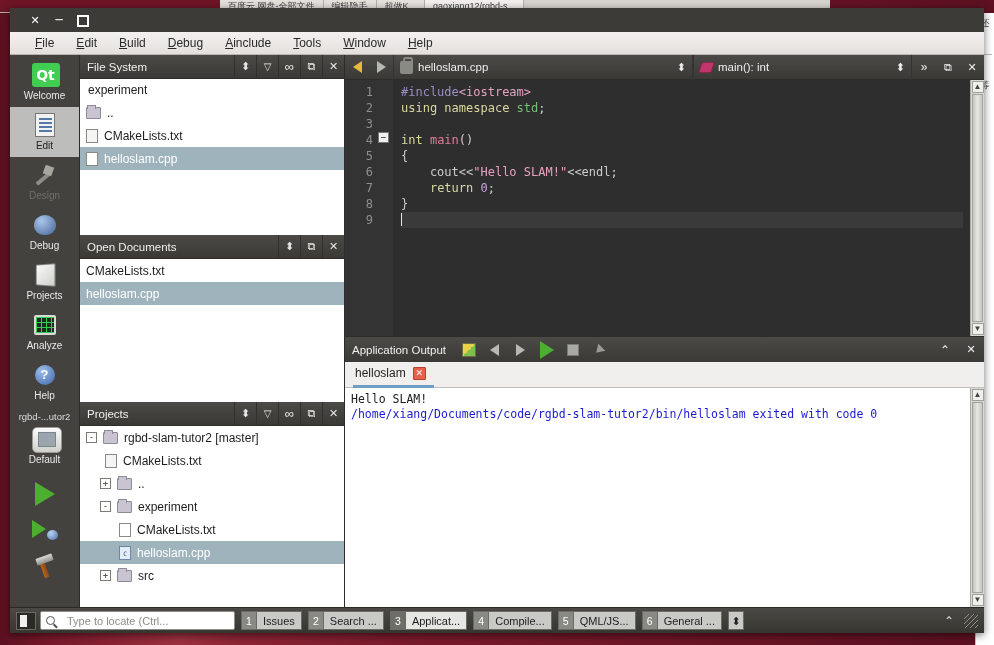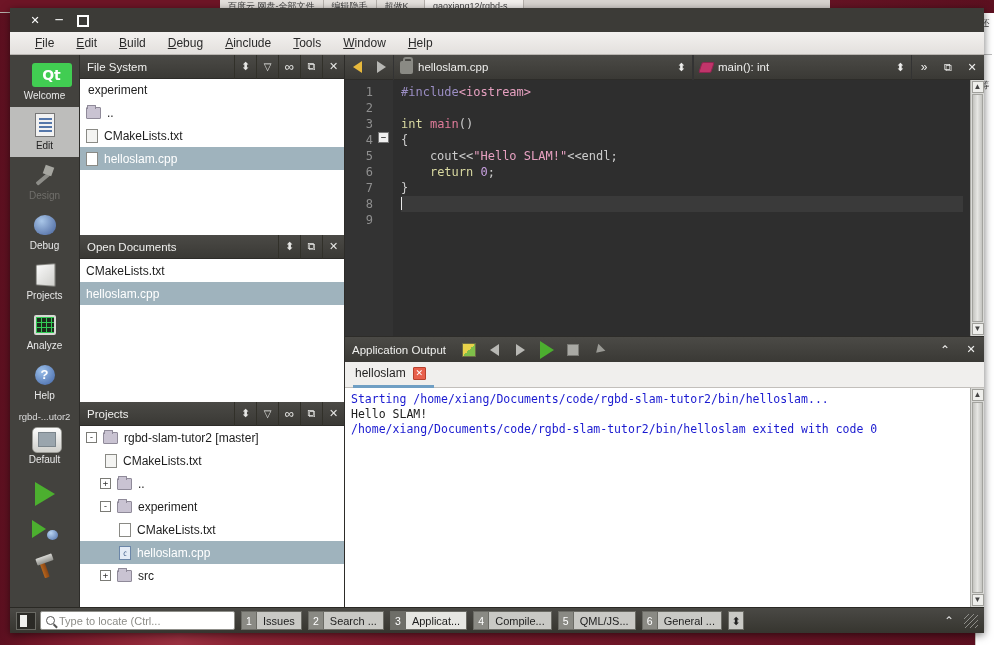--- a/index.html
+++ b/index.html
@@ -113,21 +113,21 @@
     cursor: pointer; color: #e8e8e8;
     font-size: 10px; gap: 2px;
   }
   .mode.active { background: #bdbdbb; color: #222; }
   .mode.disabled { color: #706f6b; }
   .mode .glyph { width: 26px; height: 26px; position: relative; }
   .mode .lbl { line-height: 10px; }
 
   
   .ic-qt {
-    width: 40px; height: 24px; background: #41cd52;
+    width: 28px; height: 24px; background: #41cd52;
     border-radius: 3px; color: #fff; font-weight: bold;
     font-size: 14px; line-height: 24px; text-align: center;
     font-family: "DejaVu Sans", sans-serif;
   }
   .ic-edit {
     width: 20px; height: 24px; background: #f2f2f2;
     border: 1px solid #777; margin: 0 auto;
     position: relative;
   }
   .ic-edit::after {
@@ -451,21 +451,21 @@
     width: 20px; height: 18px; background: #2b2a26;
     border: 1px solid #6a6a64; cursor: pointer; position: relative;
   }
   .sb-sidebar-toggle::after {
     content:""; position:absolute; left:3px; top:2px; width:7px; height:12px;
     background:#f0f0ee;
   }
   #locator {
     width: 195px; height: 19px; background: #ffffff;
     border: 1px solid #8f8f8a; border-radius: 2px;
-    display: flex; align-items: center; gap: 4px;
+    display: flex; align-items: center; gap: 12px;
     padding: 0 5px; font-size: 11px; color: #8d8d88;
     cursor: text;
   }
   .ic-search {
     width: 9px; height: 9px; border: 1.6px solid #555;
     border-radius: 50%; position: relative; flex: 0 0 9px;
   }
   .ic-search::after {
     content:""; position:absolute; right:-4px; bottom:-3px;
     width:5px; height:1.6px; background:#555; transform: rotate(45deg);
@@ -735,20 +735,21 @@
           <div class="ln">4</div>
           <div class="ln">5</div>
           <div class="ln">6</div>
           <div class="ln">7</div>
           <div class="ln">8</div>
           <div class="ln">9</div>
           <div class="fold" style="top:52px;">−</div>
         </div>
         <div id="code">
           <div class="line"><span class="t-pre">#include</span><span class="t-str">&lt;iostream&gt;</span></div>
+          <div class="line"><span class="t-kw">using namespace </span><span class="t-type">std</span><span class="t-pun">;</span></div>
           <div class="line"></div>
           <div class="line"><span class="t-kw">int </span><span class="t-fn">main</span><span class="t-pun">()</span></div>
           <div class="line"><span class="t-pun">{</span></div>
           <div class="line"><span class="t-pun">    cout&lt;&lt;</span><span class="t-str">"Hello SLAM!"</span><span class="t-pun">&lt;&lt;endl;</span></div>
           <div class="line"><span class="t-pun">    </span><span class="t-kw">return </span><span class="t-num">0</span><span class="t-pun">;</span></div>
           <div class="line"><span class="t-pun">}</span></div>
           <div class="line cur"><span class="caret"></span></div>
         </div>
         <div class="vscroll">
           <div class="sb-arrow">▲</div>
@@ -783,21 +784,20 @@
           <span class="oh-btn icn-close"></span>
         </div>
         <div id="output-tabs">
           <div class="otab">
             <span>helloslam</span>
             <span class="otab-close">✕</span>
           </div>
         </div>
         <div id="output-body">
           <div id="output-text">
-            <div class="out-line starting">Starting /home/xiang/Documents/code/rgbd-slam-tutor2/bin/helloslam...</div>
             <div class="out-line normal">Hello SLAM!</div>
             <div class="out-line exited">/home/xiang/Documents/code/rgbd-slam-tutor2/bin/helloslam exited with code 0</div>
           </div>
           <div class="vscroll">
             <div class="sb-arrow">▲</div>
             <div class="sb-thumb"></div>
             <div class="sb-arrow">▼</div>
           </div>
         </div>
       </div>

